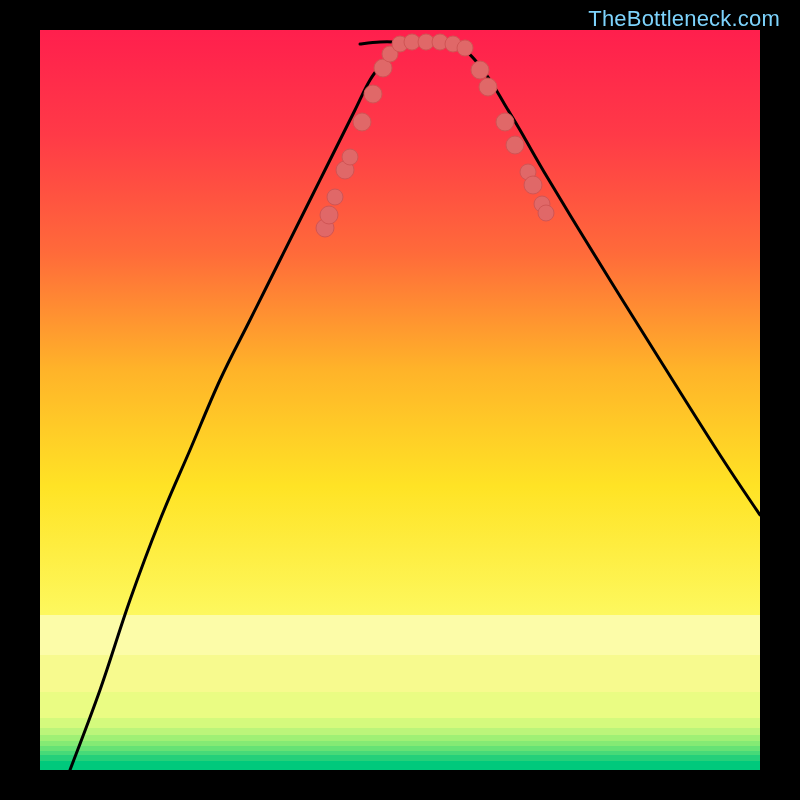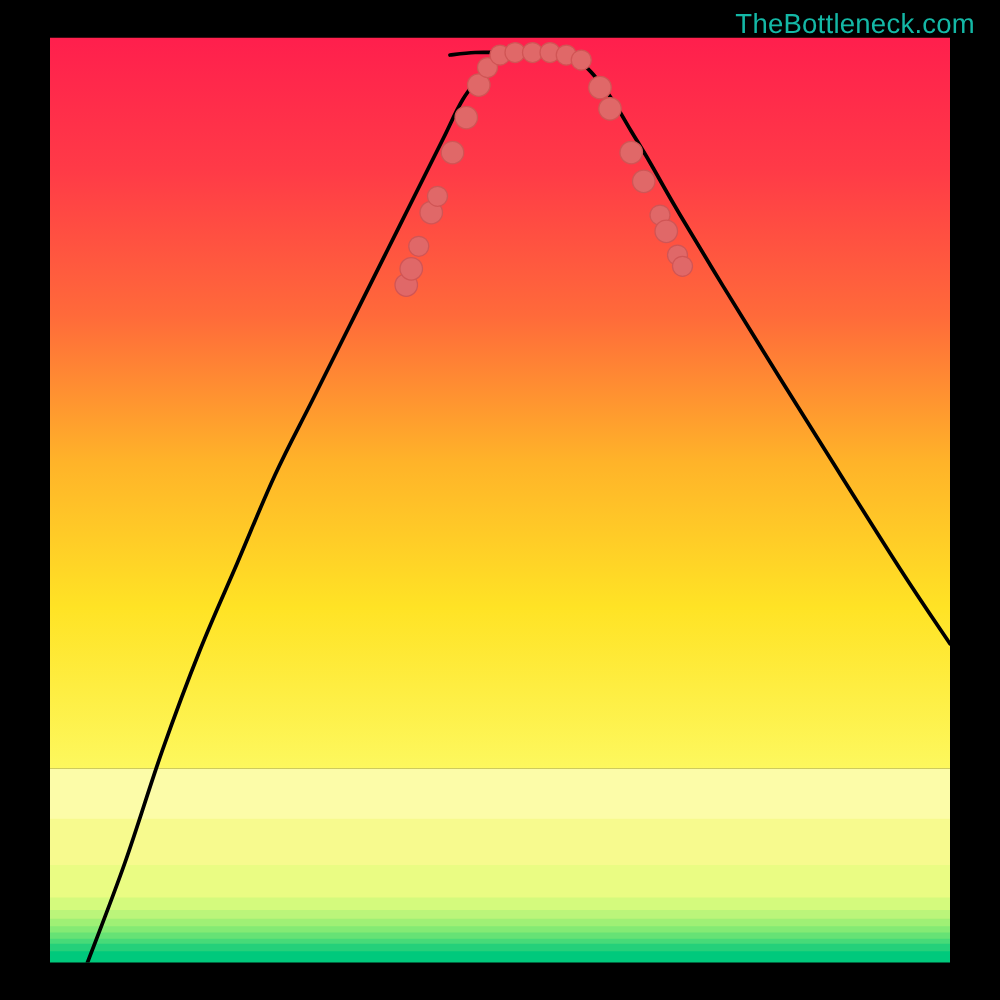--- a/index.html
+++ b/index.html
@@ -33,21 +33,21 @@
   }
   .grad-band {
     position: absolute;
     left: 0;
     width: 100%;
   }
   .watermark {
     position: absolute;
     top: 6px;
     right: 20px;
-    color: #14b8a6;
+    color: #7dd3fc;
     font-size: 22px;
     font-weight: 500;
     letter-spacing: 0.2px;
     user-select: none;
   }
   svg.curve {
     position: absolute;
     inset: 0;
     overflow: visible;
   }

